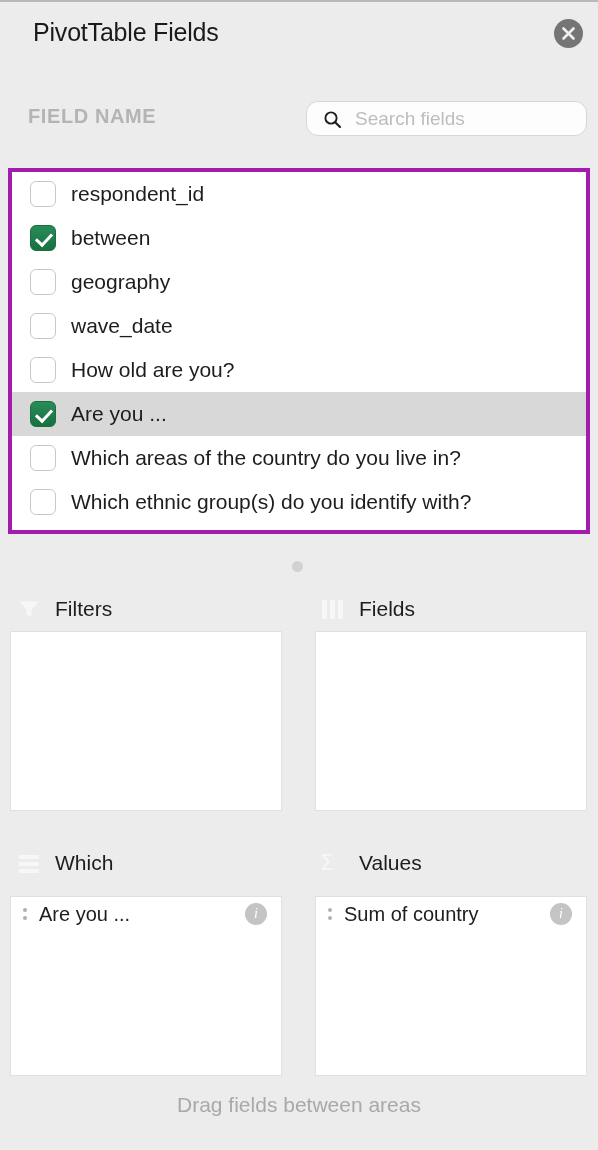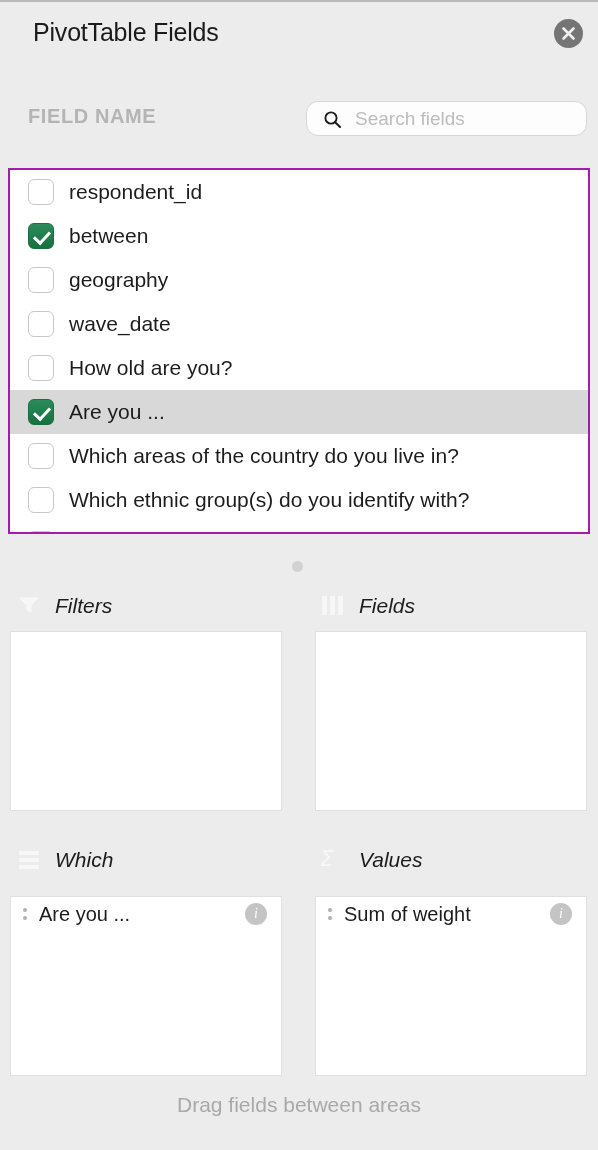--- a/index.html
+++ b/index.html
@@ -88,21 +88,21 @@
     color: #2b2b2b;
   }
   .search-input::placeholder { color: #bdbdbd; }
 
   
   .field-list {
     position: absolute;
     left: 8px; top: 168px;
     width: 582px; height: 366px;
     background: #ffffff;
-    border: 2px solid #a21caf;
+    border: 4px solid #a21caf;
     overflow: hidden;
   }
   .field-row {
     position: relative;
     height: 44px;
     display: flex;
     align-items: center;
     padding-left: 18px;
     cursor: default;
   }
@@ -145,21 +145,21 @@
     border-radius: 50%;
     background: #d2d2d2;
     cursor: ns-resize;
   }
 
   
   .area-header {
     position: absolute;
     height: 30px;
     display: flex;
-    font-style: italic;
+    align-items: center;
   }
   .area-icon {
     flex: 0 0 auto;
     width: 26px; height: 22px;
     position: relative;
     margin-right: 13px;
   }
   .area-title {
     font-size: 21px;
     color: #1d1d1d;
@@ -367,18 +367,18 @@
     <span class="sigma">Σ</span>
   </span>
   <span class="area-title">Values</span>
 </div>
 <div class="drop-zone" id="zone-values" style="left:315px; top:896px; width:272px; height:180px;">
     <div class="field-pill">
       <span class="drag-dots">
         <span></span>
         <span></span>
       </span>
-      <span class="pill-label">Sum of weight</span>
+      <span class="pill-label">Sum of country</span>
       <span class="info-icon">i</span>
     </div>
   </div>
 
 <div class="footer-hint">Drag fields between areas</div>
 
 </body></html>

